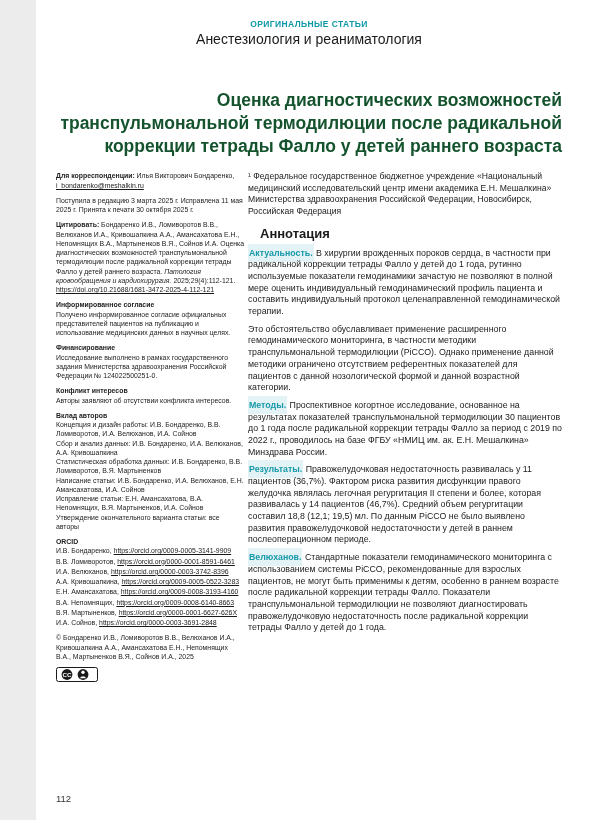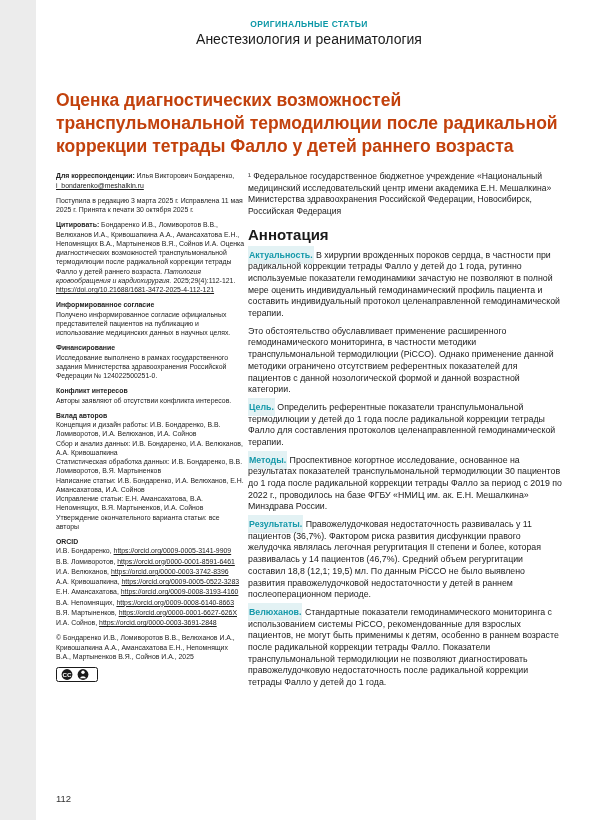--- a/index.html
+++ b/index.html
@@ -7,32 +7,32 @@
     width:615px;height:820px;position:relative;overflow:hidden;
     background:#ffffff;color:#1a1a1a;
     font-family:"Liberation Sans", sans-serif;
     -webkit-font-smoothing:antialiased;
   }
   .left-strip{position:absolute;left:0;top:0;width:36px;height:820px;background:#ececec;}
   .content{position:absolute;left:56px;top:0;width:506px;}
   .hdr{text-align:center;margin-top:19px;}
   .hdr-section{color:#0d98a7;font-weight:bold;font-size:8.5px;letter-spacing:.4px;}
   .hdr-journal{font-size:14px;margin-top:2px;color:#1a1a1a;}
-  .title{margin:42px 0 0 0;font-size:17.5px;line-height:1.3;font-weight:bold;color:#c2410c;}
+  .title{margin:42px 0 0 0;font-size:17.5px;line-height:1.3;font-weight:bold;color:#14532d;text-align:right;}
   .authors{margin-top:9px;font-size:10.5px;font-weight:bold;line-height:1.45;color:#111;}
   .cols{display:flex;gap:4px;margin-top:14px;}
   .col-left{width:188px;font-size:6.9px;line-height:1.34;color:#222;word-break:break-word;}
   .col-right{flex:1;color:#1a1a1a;}
   .blk{margin:0 0 6px 0;}
   .b{font-weight:bold;}
   .i{font-style:italic;}
   .lnk{color:#1a1a1a;text-decoration:underline;cursor:pointer;}
   .orcid-row{margin:0 0 1px 0;}
   .aff{font-size:8.6px;line-height:1.35;margin:0 0 8px 0;}
-  .abs-title{font-size:15px;font-weight:bold;margin:8px 0 7px 0;}
+  .abs-title{font-size:13px;font-weight:bold;margin:8px 0 7px 12px;}
   .abs{font-size:8.8px;line-height:1.33;margin:0 0 6px 0;}
   .abs-label{color:#1699aa;font-weight:bold;background:#e3f2f4;padding:4px 1px;}
   .cc-badge{margin-top:5px;}
   .pageno{position:absolute;left:56px;bottom:16px;font-size:9.5px;color:#333;text-align:right;}
 </style>
 </head>
 <body>
 
 <div class="left-strip"></div>
 
@@ -125,24 +125,20 @@
       <h2 class="abs-title">Аннотация</h2>
 
       <p class="abs">
         <span class="abs-label">Актуальность.</span>
         <span>В хирургии врожденных пороков сердца, в частности при радикальной коррекции тетрады Фалло у детей до 1 года, рутинно используемые показатели гемодинамики зачастую не позволяют в полной мере оценить индивидуальный гемодинамический профиль пациента и составить индивидуальный протокол целенаправленной гемодинамической терапии.</span>
       </p>
       <p class="abs">
         <span>Это обстоятельство обуславливает применение расширенного гемодинамического мониторинга, в частности методики транспульмональной термодилюции (PiCCO). Однако применение данной методики ограничено отсутствием референтных показателей для пациентов с данной нозологической формой и данной возрастной категории.</span>
       </p>
       <p class="abs">
-        <span class="abs-label">Цель.</span>
-        <span>Определить референтные показатели транспульмональной термодилюции у детей до 1 года после радикальной коррекции тетрады Фалло для составления протоколов целенаправленной гемодинамической терапии.</span>
-      </p>
-      <p class="abs">
         <span class="abs-label">Методы.</span>
         <span>Проспективное когортное исследование, основанное на результатах показателей транспульмональной термодилюции 30 пациентов до 1 года после радикальной коррекции тетрады Фалло за период с 2019 по 2022 г., проводилось на базе ФГБУ «НМИЦ им. ак. Е.Н. Мешалкина» Минздрава России.</span>
       </p>
       <p class="abs">
         <span class="abs-label">Результаты.</span>
         <span>Правожелудочковая недостаточность развивалась у 11 пациентов (36,7%). Фактором риска развития дисфункции правого желудочка являлась легочная регургитация II степени и более, которая развивалась у 14 пациентов (46,7%). Средний объем регургитации составил 18,8 (12,1; 19,5) мл. По данным PiCCO не было выявлено развития правожелудочковой недостаточности у детей в раннем послеоперационном периоде.</span>
       </p>
       <p class="abs">
         <span class="abs-label">Велюханов.</span>
         <span>Стандартные показатели гемодинамического мониторинга с использованием системы PiCCO, рекомендованные для взрослых пациентов, не могут быть применимы к детям, особенно в раннем возрасте после радикальной коррекции тетрады Фалло. Показатели транспульмональной термодилюции не позволяют диагностировать правожелудочковую недостаточность после радикальной коррекции тетрады Фалло у детей до 1 года.</span>

